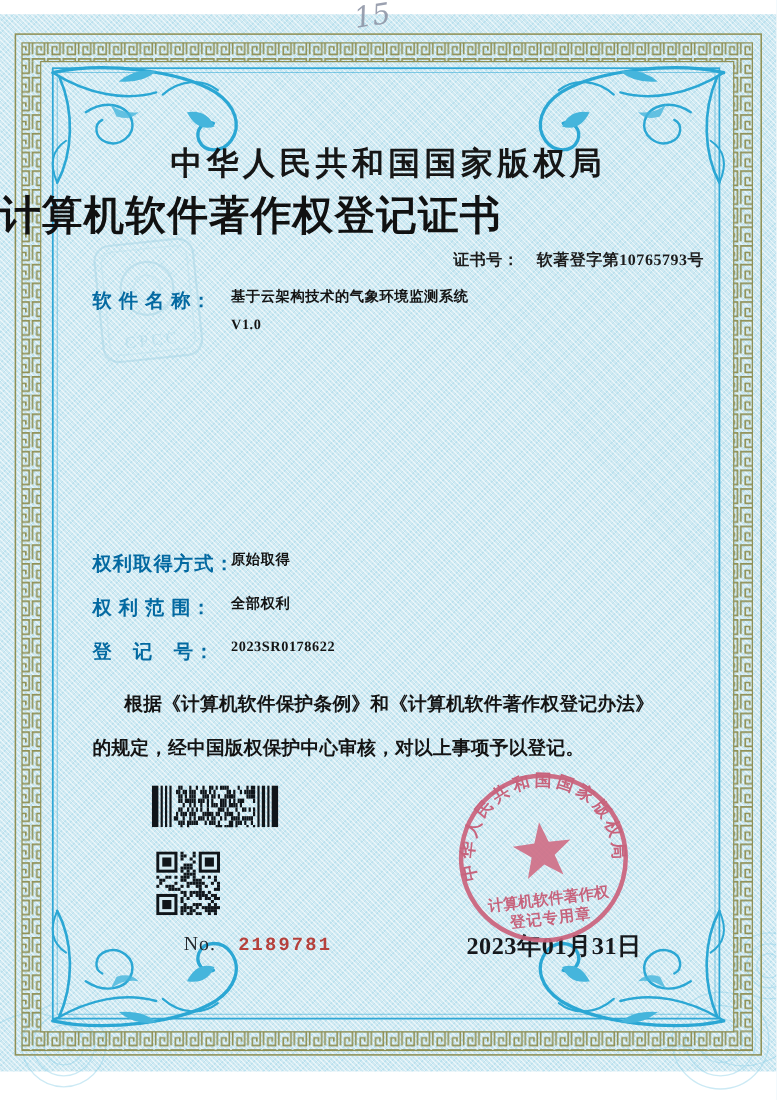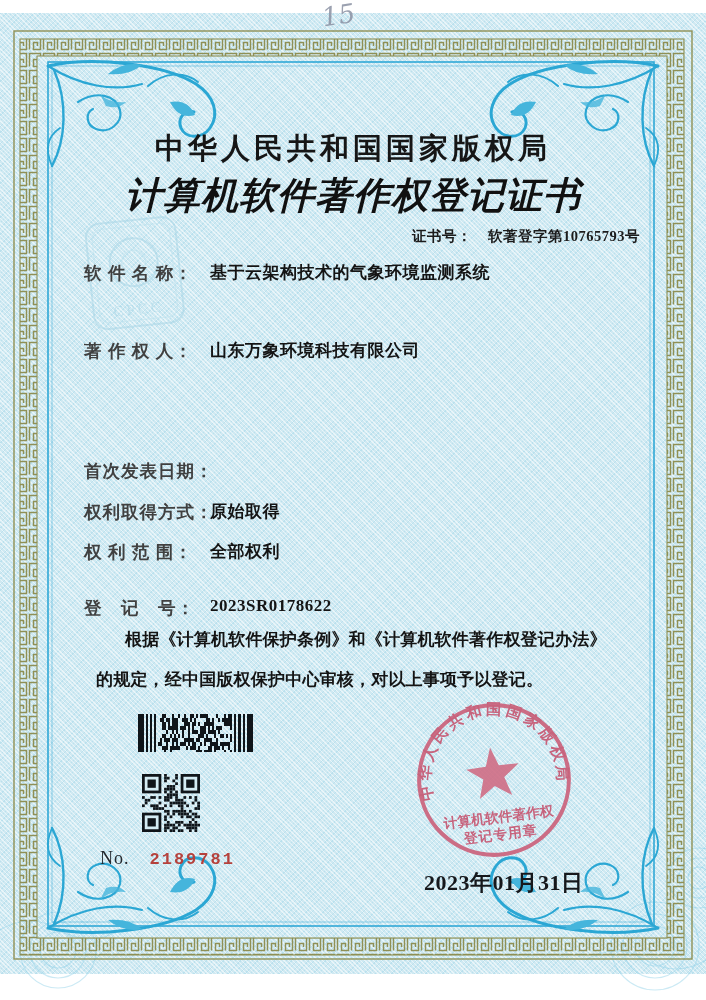--- a/index.html
+++ b/index.html
@@ -16,49 +16,49 @@
   .pencil{
     position:absolute;left:322px;top:0px;font-size:26px;color:#8a91a3;
     font-style:italic;opacity:.85;transform:rotate(-9deg);z-index:9;
     font-family:"DejaVu Serif",serif;
   }
   .authority{
     position:absolute;top:129px;left:0;width:100%;text-align:center;
     font-size:29px;font-weight:700;letter-spacing:4px;color:#161616;z-index:4;
   }
   .cert-title{
-    position:absolute;top:171px;left:0;width:100%;text-align:center;
-    font-size:37px;font-weight:700;letter-spacing:1px;color:#111;z-index:4;font-style:italic;
+    position:absolute;top:171px;left:0;width:100%;
+    font-size:37px;font-weight:700;letter-spacing:1px;color:#111;z-index:4;
   }
   .certno{
     position:absolute;top:227px;right:66px;font-size:14.5px;font-weight:700;
     color:#1c1c1c;z-index:4;letter-spacing:.5px;
   }
   .certno .gap{display:inline-block;width:16px;}
   .row{position:absolute;left:84px;right:50px;height:26px;z-index:4;}
-  .lbl{position:absolute;left:0;top:0;font-size:17.5px;font-weight:700;letter-spacing:1px;color:#404040;white-space:pre;}
-  .val{position:absolute;left:126px;top:0;font-size:17px;font-weight:600;letter-spacing:.5px;color:#141414;white-space:pre;}
+  .lbl{position:absolute;left:0;top:0;font-size:17.5px;font-weight:700;letter-spacing:1px;color:#0369a1;white-space:pre;}
+  .val{position:absolute;left:126px;top:0;font-size:13px;font-weight:600;letter-spacing:.5px;color:#141414;white-space:pre;}
   .statement{
     position:absolute;left:84px;top:620px;width:524px;z-index:4;
     font-size:17px;font-weight:600;line-height:40px;letter-spacing:.2px;
-    text-indent:29px;color:#141414;word-break:normal;padding-left:12px;
+    text-indent:29px;color:#141414;word-break:normal;
   }
   .barcode{position:absolute;left:138px;top:714px;z-index:5;fill:#10151a;}
   .qr{position:absolute;left:142px;top:774px;z-index:5;fill:#10151a;}
   .seal{position:absolute;left:412px;top:698px;z-index:7;transform:rotate(-7deg);opacity:.9;}
   .seal text{font-family:"Liberation Serif","DejaVu Serif",serif;font-weight:700;}
-  .no-line{position:absolute;left:100px;top:848px;z-index:4;}
+  .no-line{position:absolute;left:124px;top:848px;z-index:4;padding-left:43px;}
   .no-label{font-size:18px;color:#23282e;letter-spacing:1px;}
   .serial{
     font-family:"Liberation Mono","DejaVu Sans Mono",monospace;
     font-size:17px;font-weight:700;color:#b5413c;letter-spacing:2px;margin-left:16px;
   }
   .date{
     position:absolute;left:424px;top:845px;z-index:6;
-    font-size:22px;font-weight:700;letter-spacing:.5px;color:#16181c;margin-top:23px;
+    font-size:22px;font-weight:700;letter-spacing:.5px;color:#16181c;
   }
   svg{display:block;}
 </style>
 </head>
 <body>
 
 <div class="page">
 
   <div class="pencil">15</div>
 
@@ -124,38 +124,36 @@
   <div class="cert-title">计算机软件著作权登记证书</div>
 
   <div class="certno">
     <span>证书号：</span><span class="gap"></span><span>软著登字第10765793号</span>
   </div>
 
   <div class="row" style="top:261px">
     <span class="lbl">软 件 名 称：</span>
     <span class="val">基于云架构技术的气象环境监测系统</span>
   </div>
-  <div class="row" style="top:339px">
-    <span class="lbl">著 作 权 人：</span>
-    <span class="val">山东万象环境科技有限公司</span>
+  <div class="row" style="top:287px">
+    <span class="val">V1.0</span>
   </div>
   <div class="row" style="top:419px">
   </div>
   <div class="row" style="top:459px">
-    <span class="lbl">首次发表日期：</span>
   </div>
   <div class="row" style="top:540px">
     <span class="lbl">权 利 范 围：</span>
     <span class="val">全部权利</span>
   </div>
   <div class="row" style="top:500px">
     <span class="lbl">权利取得方式：</span>
     <span class="val">原始取得</span>
   </div>
-  <div class="row" style="top:596px">
+  <div class="row" style="top:580px">
     <span class="lbl">登　记　号：</span>
     <span class="val">2023SR0178622</span>
   </div>
 
   <div class="statement">根据《计算机软件保护条例》和《计算机软件著作权登记办法》的规定，经中国版权保护中心审核，对以上事项予以登记。</div>
 
   <svg id="barcode-svg" class="barcode" width="115" height="38" viewBox="0 0 115 38">
       <rect x="0" y="0" width="6" height="38"></rect>
       <rect x="8" y="0" width="2" height="38"></rect>
       <rect x="12" y="0" width="2" height="38"></rect>

